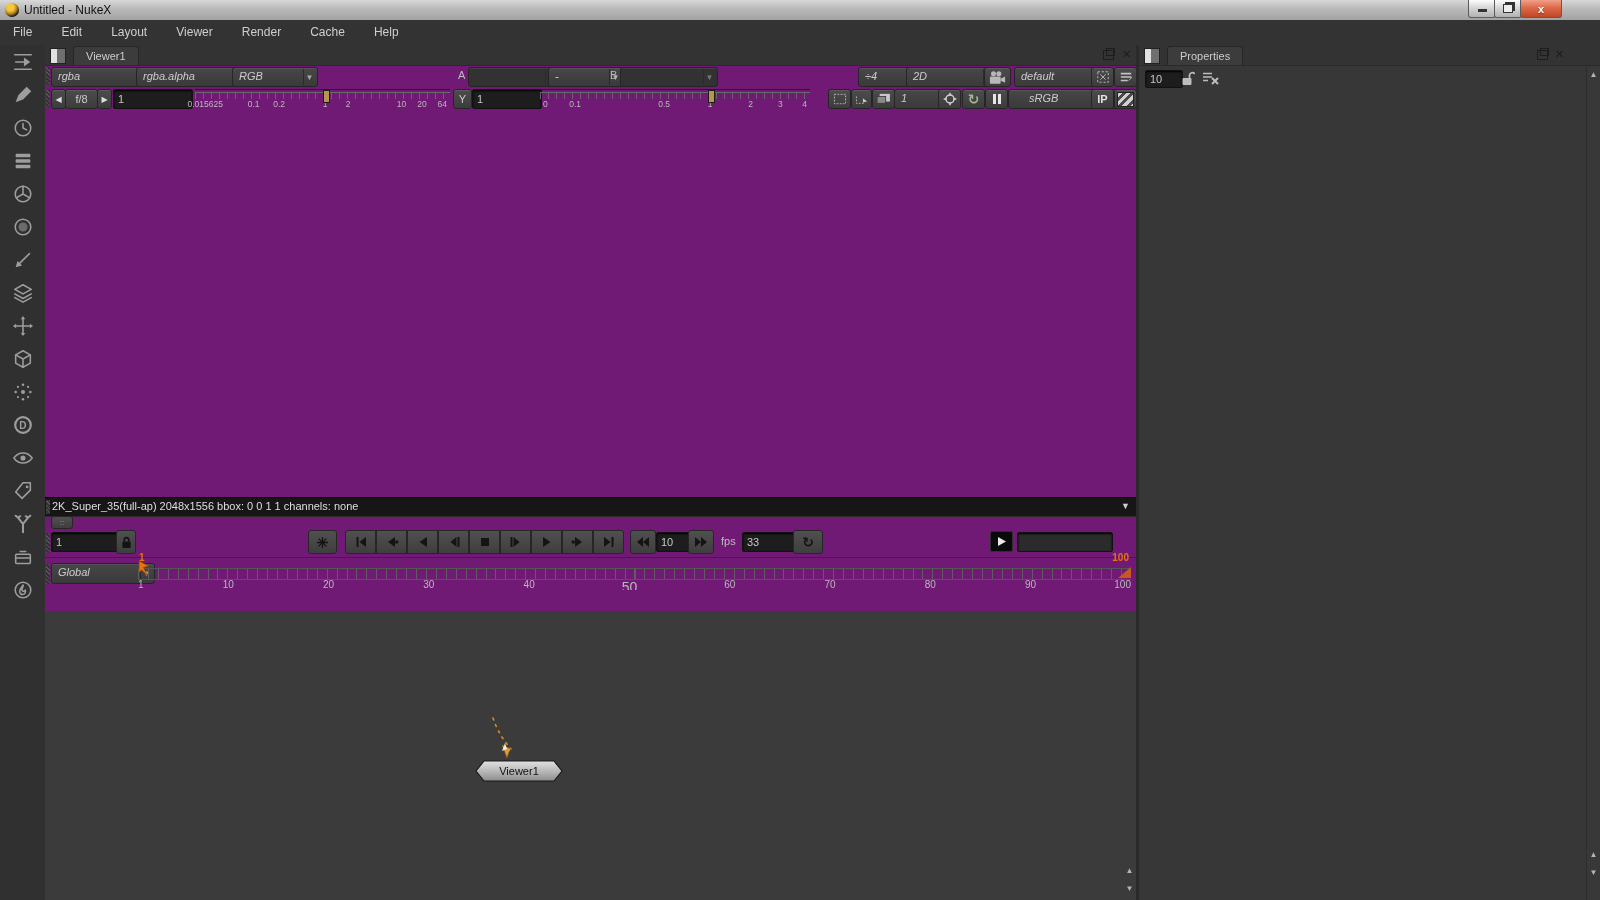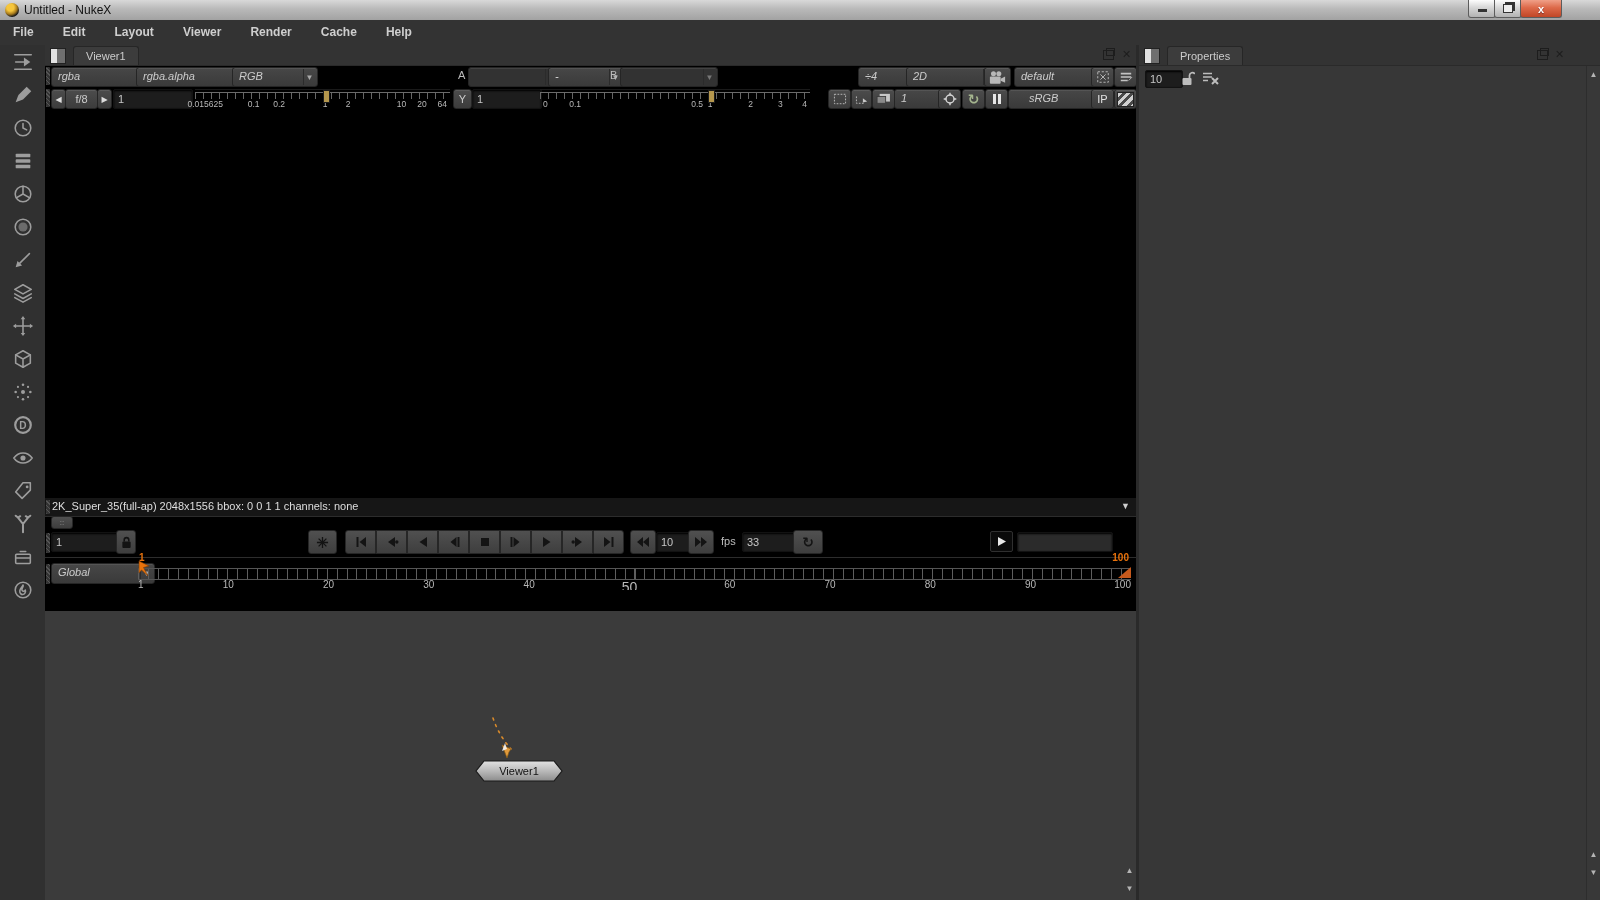--- a/index.html
+++ b/index.html
@@ -14,28 +14,28 @@
   .app-icon{left:5px;top:3px;width:14px;height:14px;border-radius:50%;
     background:radial-gradient(circle at 38% 32%,#f6c63c 0 28%,#a97c1d 52%,#191919 72%);}
   .win-btn{top:0;height:17px;border:1px solid #5c5c5c;border-top:none;border-radius:0 0 3px 3px;
     background:linear-gradient(#fdfdfd,#d6d6d6 45%,#b2b2b2);display:flex;align-items:center;justify-content:center;}
   .win-btn.close{background:linear-gradient(#f0a088,#dd6a4a 45%,#c04626);}
   .glyph-min{width:9px;height:3px;background:#333;margin-top:4px;}
   .glyph-restore{width:8px;height:7px;border:1px solid #333;background:#eee;box-shadow:2px -2px 0 -0px #333;}
   .glyph-close{color:#fff;font-weight:bold;font-size:11px;text-shadow:0 1px 1px #733;}
   
   .menubar{left:0;top:20px;width:1600px;height:25px;background:#333;border-bottom:1px solid #1e1e1e;}
-  .menu-item{display:inline-block;padding:0 13px;line-height:24px;color:#cfcfcf;font-size:12px;font-weight:bold;}
+  .menu-item{display:inline-block;padding:0 13px;line-height:24px;color:#cfcfcf;font-size:12px;}
   
   .side-toolbar{left:0;top:45px;width:45px;height:855px;background:#303030;border-right:1px solid #222;}
   .tool{width:45px;height:33px;display:flex;align-items:center;justify-content:center;}
   .tool svg{stroke:#9d9d9d;fill:none;stroke-width:1.7;stroke-linecap:round;stroke-linejoin:round;}
   .tool .fillico{fill:#9d9d9d;stroke:none;}
   
-  .panel{background:#000000;}
+  .panel{background:#701a75;}
   .tabbar{position:absolute;left:0;top:0;right:0;height:20px;background:#333;border-bottom:1px solid #2a2a2a;}
   .ptab{position:absolute;top:1px;height:18px;line-height:18px;padding:0 12px;border:1px solid #262626;border-bottom:none;
         border-radius:3px 3px 0 0;background:#3c3c3c;color:#ccc;font-size:11px;}
   .ptab.inactive{background:#343434;color:#a8a8a8;}
   .chooser{position:absolute;left:5px;top:3px;width:14px;height:14px;border:1px solid #222;
      background:linear-gradient(90deg,#e2e2e2 0 45%,#6f6f6f 45%),linear-gradient(#fff,#999);}
   .float-ico{width:9px;height:8px;border:1px solid #1d1d1d;position:relative;background:transparent;}
   .float-ico:before{content:"";position:absolute;left:2px;top:-3px;width:7px;height:6px;border:1px solid #1d1d1d;}
   .x-ico{color:#1d1d1d;font-size:11px;font-weight:bold;line-height:10px;}
   .grip{width:4px;background:repeating-linear-gradient(45deg,#555 0 1px,#333 1px 3px);border-radius:1px;}
@@ -277,21 +277,21 @@
       <div class="handle" style="left:50.2%;"></div>
     </div>
     <div class="abs btn" style="left:408px;top:2px;width:17px;">
         <span>Y</span>
       </div>
     <div class="abs input" style="left:427px;top:2px;width:60px;">1</div>
     <div class="abs ruler" style="left:495px;top:2px;width:270px;height:19px;">
       <div class="track"></div>
       <span class="lbl" style="left:2%;">0</span>
       <span class="lbl" style="left:13%;">0.1</span>
-      <span class="lbl" style="left:46%;margin-left:33px;">0.5</span>
+      <span class="lbl" style="left:46%;">0.5</span>
       <span class="lbl" style="left:63%;">1</span>
       <span class="lbl" style="left:78%;">2</span>
       <span class="lbl" style="left:89%;">3</span>
       <span class="lbl" style="left:98%;">4</span>
       <div class="handle" style="left:62.4%;"></div>
     </div>
     <div class="abs btn" style="left:783px;top:2px;width:21px;">
         <svg width="14" height="12" viewBox="0 0 16 14">
           <rect x="1.5" y="1.5" width="13" height="11" fill="none" stroke="#c8c8c8" stroke-dasharray="2 1.6"></rect>
         </svg>
@@ -319,21 +319,21 @@
         <span style="color:#a4b48e;font-size:14px;font-weight:bold;line-height:14px;">↻</span>
       </div>
     <div class="abs btn" style="left:940px;top:2px;width:21px;">
         <svg width="10" height="12" viewBox="0 0 10 12">
           <rect x="1" y="1" width="3" height="10" fill="#e6e6e6"></rect>
           <rect x="6" y="1" width="3" height="10" fill="#e6e6e6"></rect>
         </svg>
       </div>
     <div class="abs dd" style="left:963px;top:2px;width:80px;padding-left:20px;"><span>sRGB</span><span class="caret">▼</span></div>
     <div class="abs btn" style="left:1046px;top:2px;width:21px;">
-        <span style="font-weight:normal;color:#e2e2e2;">IP</span>
+        <span style="font-weight:bold;color:#e2e2e2;">IP</span>
       </div>
     <div class="abs btn" style="left:1069px;top:2px;width:21px;padding:0;">
         <div style="width:15px;height:13px;border:1px solid #222;background:repeating-linear-gradient(135deg,#d0d0d0 0 3px,#4a4a4a 3px 6px);"></div>
       </div>
   </div>
 
 
   <div class="abs" style="left:0;top:452px;width:1091px;height:18px;background:#161616;border-top:1px solid #000;border-bottom:1px solid #2c2c2c;">
     <div class="abs grip" style="left:1px;top:2px;height:14px;"></div>
     <span class="abs" style="left:7px;top:2px;color:#dedede;">2K_Super_35(full-ap) 2048x1556 bbox: 0 0 1 1 channels: none</span>

